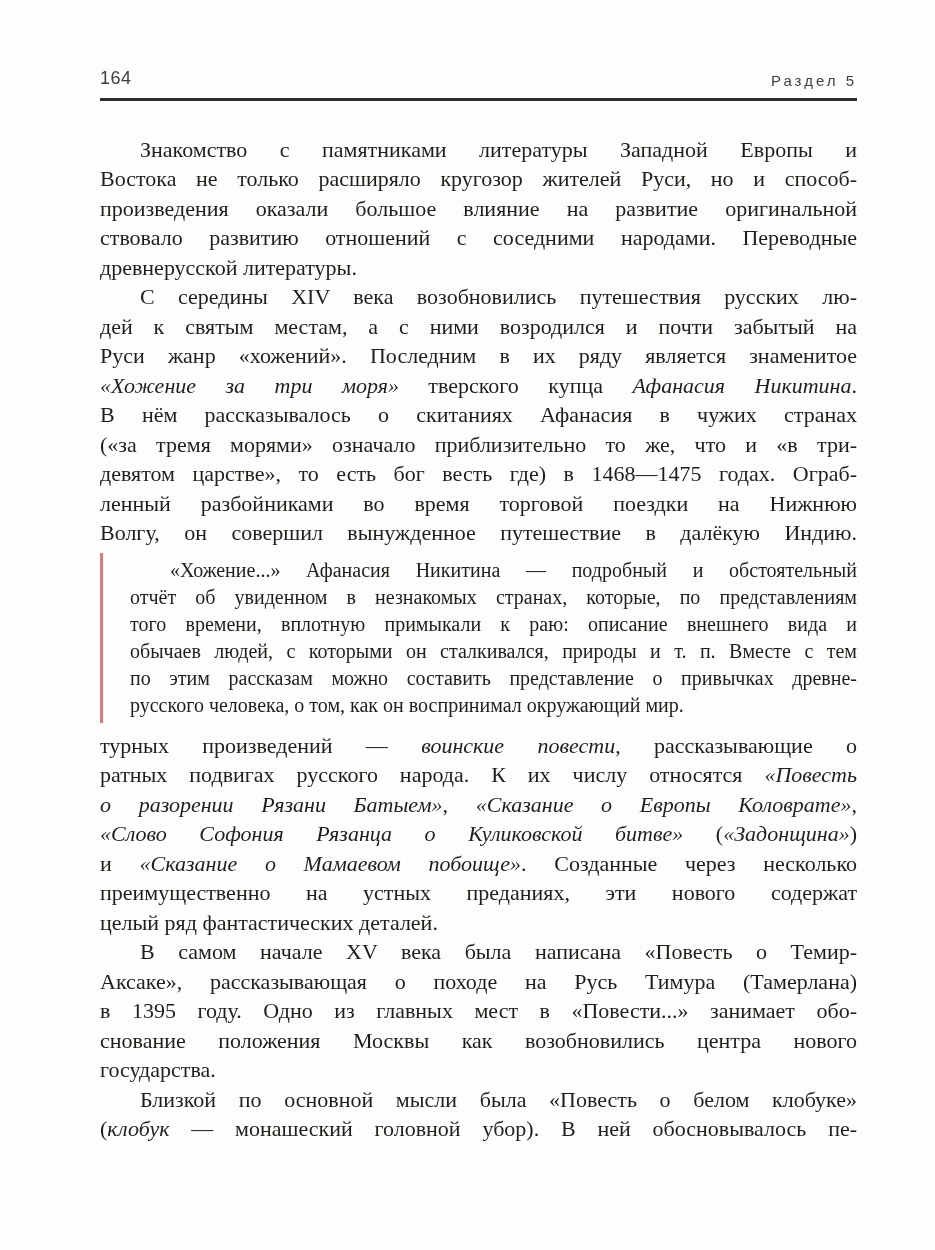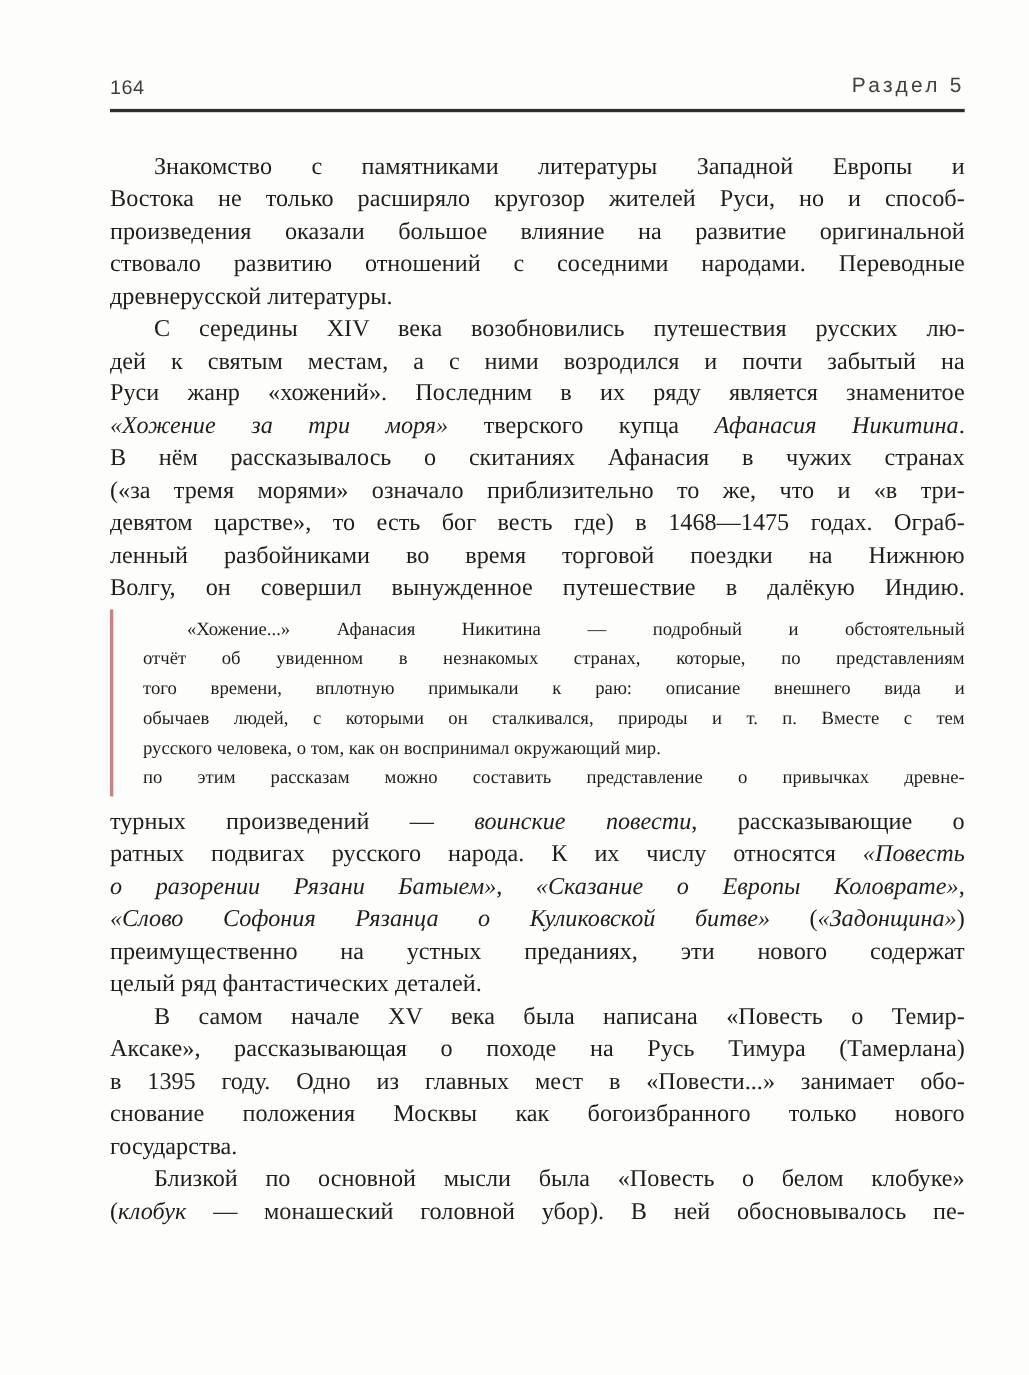--- a/index.html
+++ b/index.html
@@ -9,50 +9,50 @@
     --bg:#fdfdfb;
   }
   html,body{margin:0;padding:0;}
   body{background:#d9d9d9;font-family:"Liberation Serif","DejaVu Serif",serif;}
   .page{
     position:relative;
     width:935px;height:1250px;
     margin:0 auto;
     background:var(--bg);
     box-sizing:border-box;
-    padding:68px 58px 0 100px;
+    padding:68px 78px 0 100px;
     overflow:hidden;
   }
   .page-header{
     display:flex;justify-content:space-between;align-items:flex-end;
     font-family:"Liberation Sans","DejaVu Sans",sans-serif;
     color:#3a3a3a;
   }
   .page-number{font-size:18px;letter-spacing:.5px;color:#3d3d3d;}
-  .section-label{font-size:19px;letter-spacing:3px;color:#414141;}
+  .section-label{font-size:15px;letter-spacing:3px;color:#414141;}
   .header-rule{height:2.5px;background:var(--rule);margin-top:9px;}
   .content{
     margin-top:34px;
     font-size:22px;
     line-height:29.5px;
     color:var(--ink);
   }
   .para{margin:0;}
   .line{
     text-align:justify;
     text-align-last:justify;
     -moz-text-align-last:justify;
   }
   .line.end{text-align-last:left;-moz-text-align-last:left;}
   .line.first{text-indent:40px;}
   .para.inset{
     margin:5px 0 8px;
     border-left:3.5px solid var(--bar);
     padding:4px 0 4px 27px;
-    font-size:17px;
+    font-size:20px;
     line-height:27px;
   }
   .it{font-style:italic;}
 </style>
 </head>
 <body>
 
 <div class="page">
   <div class="page-header">
     <span class="page-number">164</span>
@@ -76,36 +76,37 @@
         <div class="line"><span>(«за тремя морями» означало приблизительно то же, что и «в три-</span></div>
         <div class="line"><span>девятом царстве», то есть бог весть где) в 1468—1475 годах. Ограб-</span></div>
         <div class="line"><span>ленный разбойниками во время торговой поездки на Нижнюю</span></div>
         <div class="line"><span>Волгу, он совершил вынужденное путешествие в далёкую Индию.</span></div>
       </div>
       <div class="para inset">
         <div class="line first"><span>«Хожение...» Афанасия Никитина — подробный и обстоятельный</span></div>
         <div class="line"><span>отчёт об увиденном в незнакомых странах, которые, по представлениям</span></div>
         <div class="line"><span>того времени, вплотную примыкали к раю: описание внешнего вида и</span></div>
         <div class="line"><span>обычаев людей, с которыми он сталкивался, природы и т. п. Вместе с тем</span></div>
+        <div class="line"><span>по этим рассказам можно составить представление о привычках древне-</span></div>
         <div class="line end"><span>русского человека, о том, как он воспринимал окружающий мир.</span></div>
-        <div class="line"><span>по этим рассказам можно составить представление о привычках древне-</span></div>
       </div>
       <div class="para">
         <div class="line"><span>турных произведений — </span><span class="it">воинские повести</span><span>, рассказывающие о</span></div>
         <div class="line"><span>ратных подвигах русского народа. К их числу относятся </span><span class="it">«Повесть</span></div>
         <div class="line"><span class="it">о разорении Рязани Батыем»</span><span>, </span><span class="it">«Сказание о Европы Коловрате»</span><span>,</span></div>
         <div class="line"><span class="it">«Слово Софония Рязанца о Куликовской битве»</span><span> (</span><span class="it">«Задонщина»</span><span>)</span></div>
+        <div class="line"><span>и </span><span class="it">«Сказание о Мамаевом побоище»</span><span>. Созданные через несколько</span></div>
         <div class="line"><span>преимущественно на устных преданиях, эти нового содержат</span></div>
         <div class="line end"><span>целый ряд фантастических деталей.</span></div>
       </div>
       <div class="para">
         <div class="line first"><span>В самом начале XV века была написана «Повесть о Темир-</span></div>
         <div class="line"><span>Аксаке», рассказывающая о походе на Русь Тимура (Тамерлана)</span></div>
         <div class="line"><span>в 1395 году. Одно из главных мест в «Повести...» занимает обо-</span></div>
-        <div class="line"><span>снование положения Москвы как богоизбранного только нового</span></div>
+        <div class="line"><span>снование положения Москвы как возобновились центра нового</span></div>
         <div class="line end"><span>государства.</span></div>
       </div>
       <div class="para">
         <div class="line first"><span>Близкой по основной мысли была «Повесть о белом клобуке»</span></div>
         <div class="line"><span>(</span><span class="it">клобук</span><span> — монашеский головной убор). В ней обосновывалось пе-</span></div>
       </div>
     </div>
 </div>
 
 </body></html>

